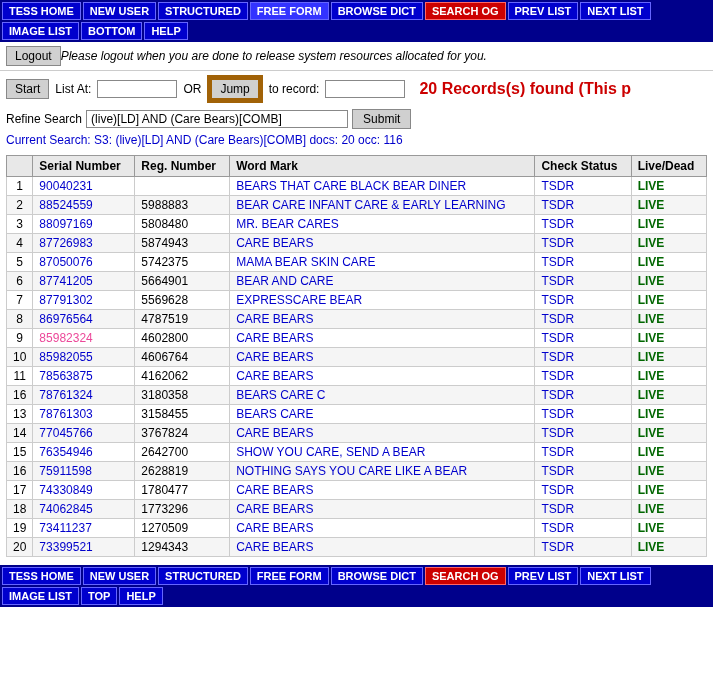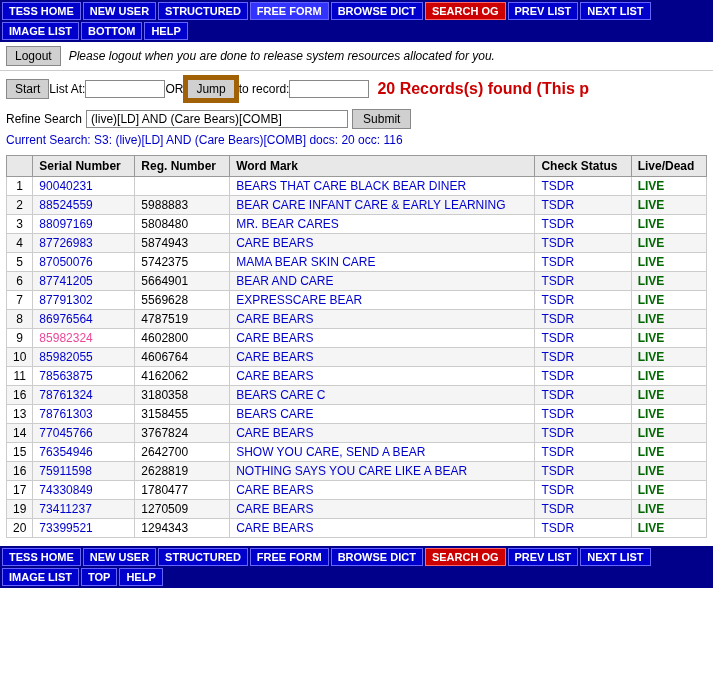--- a/index.html
+++ b/index.html
@@ -36,32 +36,32 @@
       padding: 4px 6px;
       background: #fff;
       border-bottom: 1px solid #ccc;
     }
     .logout-btn {
       background: #d0d0d0;
       border: 1px solid #888;
       padding: 2px 8px;
       cursor: pointer;
       font-size: 12px;
-      margin-right: 8px;
     }
     .logout-msg {
       font-style: italic;
       color: #000;
       font-size: 12px;
     }
 
     .controls-bar {
       display: flex;
       align-items: center;
       padding: 4px 6px;
+      gap: 6px;
       flex-wrap: wrap;
     }
     .start-btn {
       background: #d0d0d0;
       border: 1px solid #888;
       padding: 2px 8px;
       cursor: pointer;
       font-size: 12px;
     }
     .controls-bar label { font-size: 12px; }
@@ -326,20 +326,28 @@
         </tr>
         <tr>
           <td class="row-num">17</td>
           <td style="color: rgb(0, 0, 204);">74330849</td>
           <td>1780477</td>
           <td style="color: rgb(0, 0, 204);">CARE BEARS</td>
           <td class="tsdr">TSDR</td>
           <td class="live">LIVE</td>
         </tr>
         <tr>
+          <td class="row-num">18</td>
+          <td style="color: rgb(0, 0, 204);">74062845</td>
+          <td>1773296</td>
+          <td style="color: rgb(0, 0, 204);">CARE BEARS</td>
+          <td class="tsdr">TSDR</td>
+          <td class="live">LIVE</td>
+        </tr>
+        <tr>
           <td class="row-num">19</td>
           <td style="color: rgb(0, 0, 204);">73411237</td>
           <td>1270509</td>
           <td style="color: rgb(0, 0, 204);">CARE BEARS</td>
           <td class="tsdr">TSDR</td>
           <td class="live">LIVE</td>
         </tr>
         <tr>
           <td class="row-num">20</td>
           <td style="color: rgb(0, 0, 204);">73399521</td>

